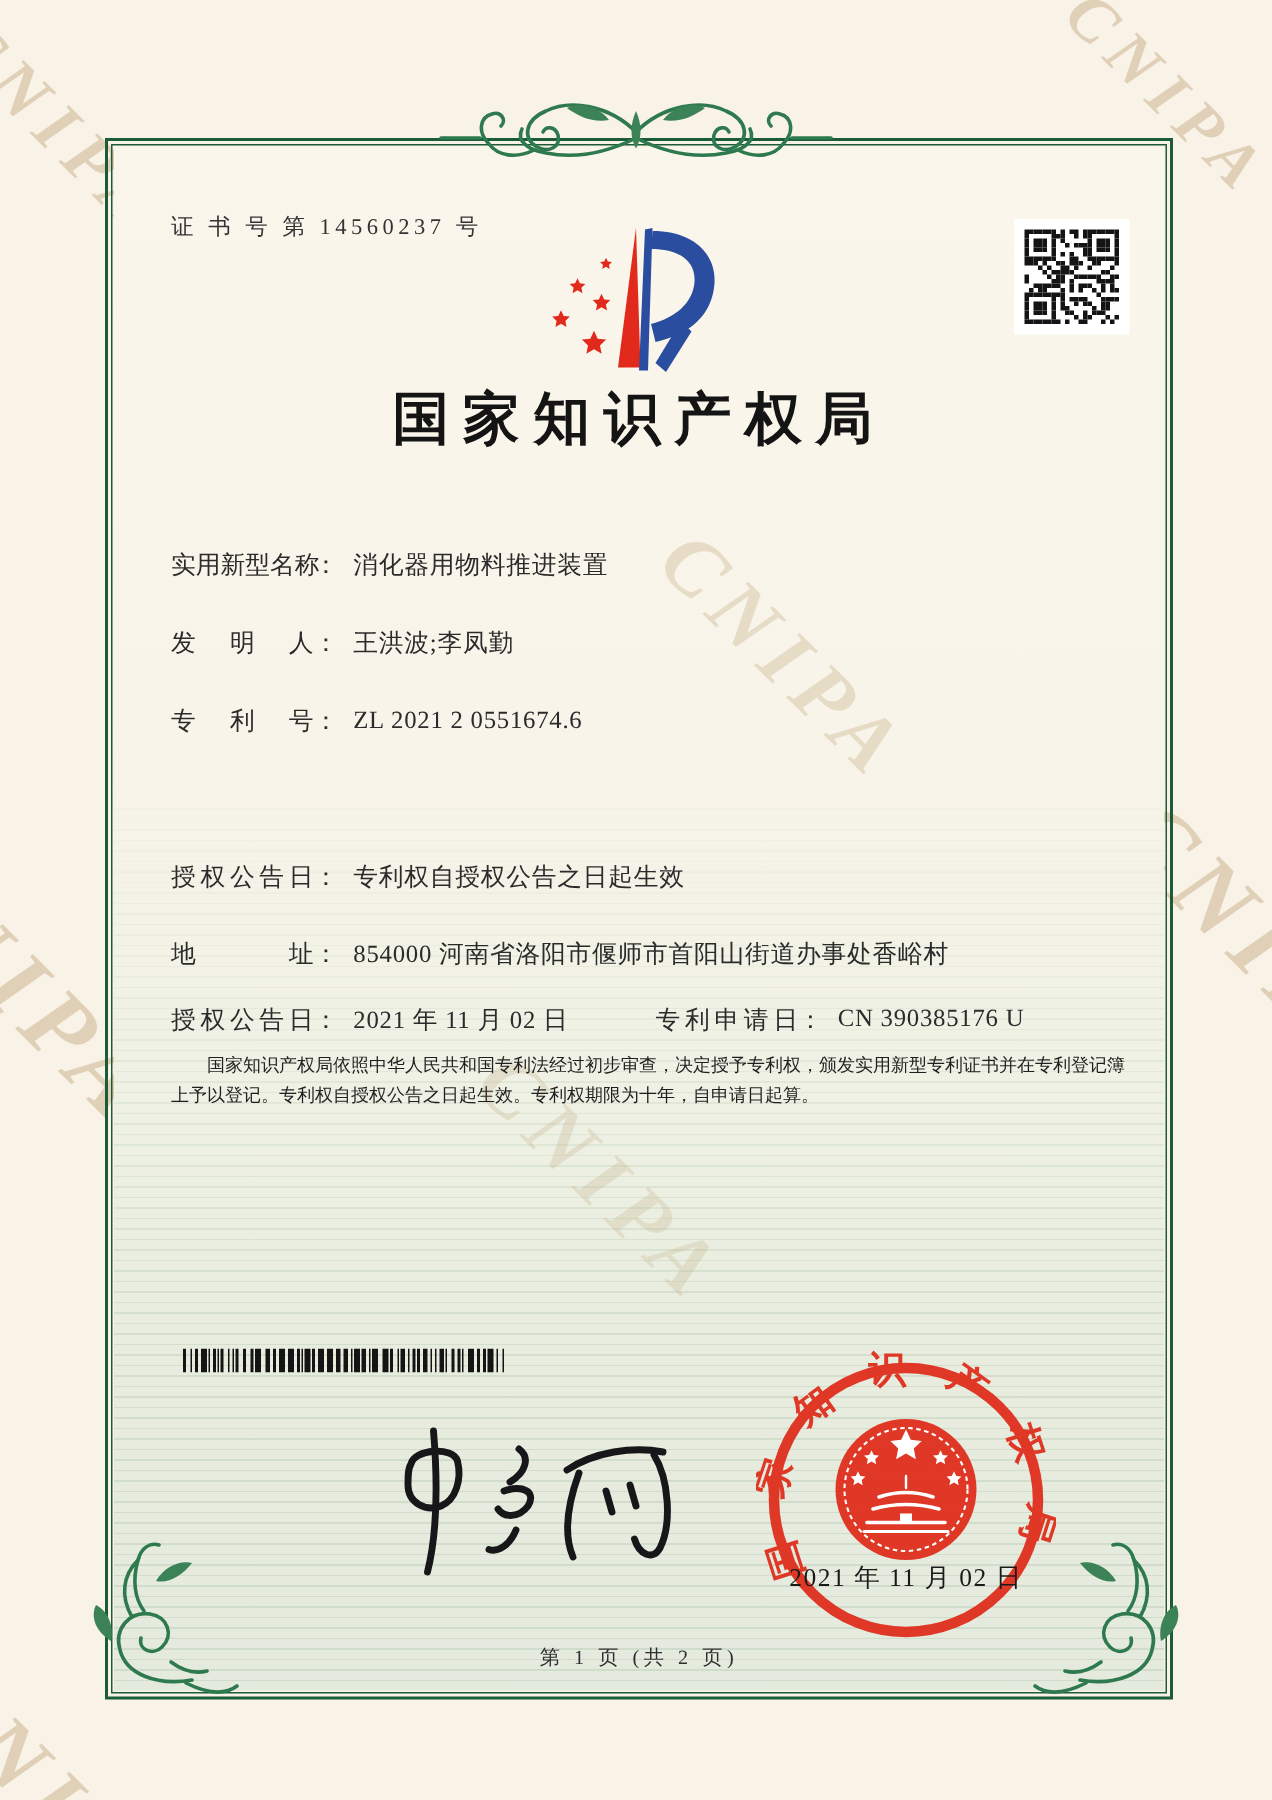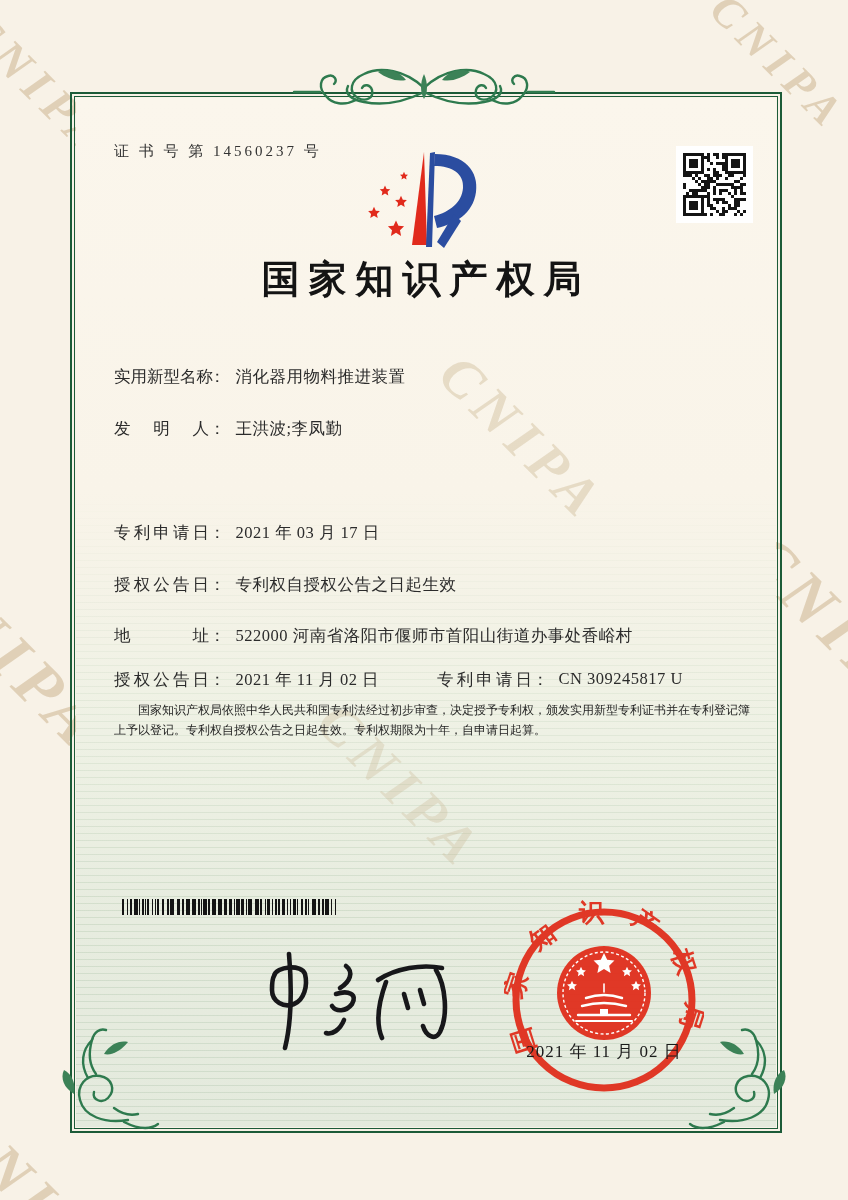--- a/index.html
+++ b/index.html
@@ -579,33 +579,33 @@
       </div>
 
       <div class="doc-title">国家知识产权局</div>
 
       <div class="frow" style="top:272px">
         <span class="flabel">实用新型名称</span><span class="fcolon">：</span><span class="fvalue">消化器用物料推进装置</span>
       </div>
       <div class="frow" style="top:324px">
         <span class="flabel">发明人</span><span class="fcolon">：</span><span class="fvalue">王洪波;李凤勤</span>
       </div>
-      <div class="frow" style="top:428px">
-        <span class="flabel">专利申请日</span><span class="fcolon">：</span><span class="fvalue">2021 年 03 月 17 日</span>
+      <div class="frow" style="top:376px">
+        <span class="flabel">专利号</span><span class="fcolon">：</span><span class="fvalue">ZL 2021 2 0551674.6</span>
       </div>
       <div class="frow" style="top:480px">
         <span class="flabel">授权公告日</span><span class="fcolon">：</span><span class="fvalue">专利权自授权公告之日起生效</span>
       </div>
       <div class="frow" style="top:531px">
-        <span class="flabel">地址</span><span class="fcolon">：</span><span class="fvalue">522000 河南省洛阳市偃师市首阳山街道办事处香峪村</span>
+        <span class="flabel">地址</span><span class="fcolon">：</span><span class="fvalue">854000 河南省洛阳市偃师市首阳山街道办事处香峪村</span>
       </div>
       <div class="frow" style="top:575px">
         <span class="flabel">授权公告日</span><span class="fcolon">：</span><span class="fvalue">2021 年 11 月 02 日</span>
         <span class="fgroup2">
-          <span class="flabel">专利申请日</span><span class="fcolon">：</span><span class="fvalue">CN 309245817 U</span>
+          <span class="flabel">专利申请日</span><span class="fcolon">：</span><span class="fvalue">CN 390385176 U</span>
         </span>
       </div>
 
       <div class="paras">
         <p>国家知识产权局依照中华人民共和国专利法经过初步审查，决定授予专利权，颁发实用新型专利证书并在专利登记簿上予以登记。专利权自授权公告之日起生效。专利权期限为十年，自申请日起算。</p>
       </div>
 
       <div class="barcode"><i style="width: 2px; margin-right: 3px;"></i><i style="width: 1px; margin-right: 2px;"></i><i style="width: 2px; margin-right: 2px;"></i><i style="width: 4px; margin-right: 1px;"></i><i style="width: 1px; margin-right: 2px;"></i><i style="width: 2px; margin-right: 1px;"></i><i style="width: 1px; margin-right: 1px;"></i><i style="width: 2px; margin-right: 3px;"></i><i style="width: 1px; margin-right: 2px;"></i><i style="width: 1px; margin-right: 1px;"></i><i style="width: 2px; margin-right: 3px;"></i><i style="width: 2px; margin-right: 3px;"></i><i style="width: 2px; margin-right: 1px;"></i><i style="width: 4px; margin-right: 3px;"></i><i style="width: 3px; margin-right: 2px;"></i><i style="width: 2px; margin-right: 2px;"></i><i style="width: 4px; margin-right: 2px;"></i><i style="width: 4px; margin-right: 2px;"></i><i style="width: 2px; margin-right: 1px;"></i><i style="width: 1px; margin-right: 1px;"></i><i style="width: 4px; margin-right: 1px;"></i><i style="width: 2px; margin-right: 2px;"></i><i style="width: 4px; margin-right: 2px;"></i><i style="width: 4px; margin-right: 2px;"></i><i style="width: 3px; margin-right: 2px;"></i><i style="width: 3px; margin-right: 2px;"></i><i style="width: 1px; margin-right: 1px;"></i><i style="width: 4px; margin-right: 1px;"></i><i style="width: 3px; margin-right: 2px;"></i><i style="width: 1px; margin-right: 1px;"></i><i style="width: 4px; margin-right: 3px;"></i><i style="width: 4px; margin-right: 1px;"></i><i style="width: 2px; margin-right: 3px;"></i><i style="width: 1px; margin-right: 1px;"></i><i style="width: 3px; margin-right: 2px;"></i><i style="width: 1px; margin-right: 2px;"></i><i style="width: 2px; margin-right: 1px;"></i><i style="width: 2px; margin-right: 2px;"></i><i style="width: 3px; margin-right: 2px;"></i><i style="width: 1px; margin-right: 2px;"></i><i style="width: 1px; margin-right: 2px;"></i><i style="width: 3px; margin-right: 1px;"></i><i style="width: 1px; margin-right: 3px;"></i><i style="width: 2px; margin-right: 2px;"></i><i style="width: 2px; margin-right: 1px;"></i><i style="width: 1px; margin-right: 3px;"></i><i style="width: 4px; margin-right: 2px;"></i><i style="width: 2px; margin-right: 2px;"></i><i style="width: 2px; margin-right: 1px;"></i><i style="width: 4px; margin-right: 2px;"></i><i style="width: 1px; margin-right: 3px;"></i><i style="width: 1px; margin-right: 2px;"></i></div>
 
 
@@ -639,20 +639,21 @@
           <path class="emblem-white" stroke-width="1.6" d="M100,84 L100,92"></path>
           <path class="emblem-white" stroke-width="2.4" d="M82,98 Q100,92 118,98"></path>
           <path class="emblem-white" stroke-width="2.4" d="M78,106 Q100,100 122,106"></path>
           <path class="emblem-white" stroke-width="2.4" d="M74,115 L126,115"></path>
           <path class="emblem-white" stroke-width="2" d="M72,121 L128,121"></path>
           <rect x="96" y="109" width="8" height="5" fill="#fff"></rect>
         </g>
       </svg>
       <div class="seal-date">2021 年 11 月 02 日</div>
 
+      <div class="page-footer">第 1 页 (共 2 页)</div>
     </div>
   </div>
 
   <svg class="ornament" style="left:292px;top:58px;" width="264" height="60" viewBox="0 0 264 60">
     <g>
       <path class="orn-stroke" d="M132,30 C150,12 176,8 192,16 C206,22 208,34 198,40 C190,44 182,40 184,32 C186,26 192,26 194,30"></path>
       <path class="orn-stroke" d="M132,34 C152,44 172,48 192,44 C204,42 212,36 208,28"></path>
       <path class="orn-fill" d="M150,22 C158,12 170,10 178,14 C170,20 160,24 150,22 Z"></path>
       <path class="orn-stroke" d="M200,42 C212,48 224,46 230,38 C238,30 236,20 228,18 C222,16 218,22 222,26"></path>
       <path class="orn-stroke" d="M236,34 L262,34"></path>

